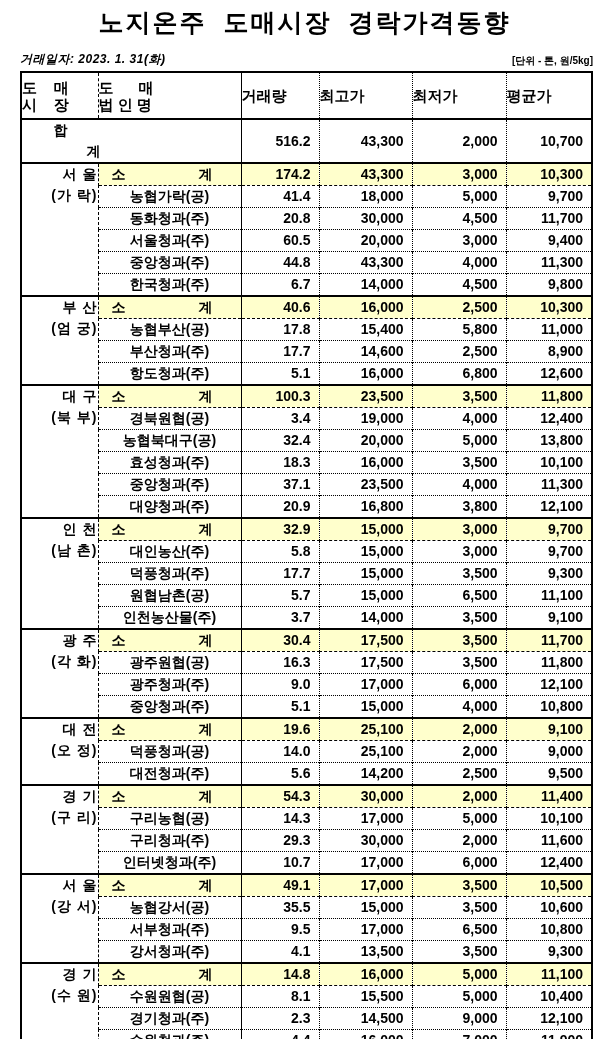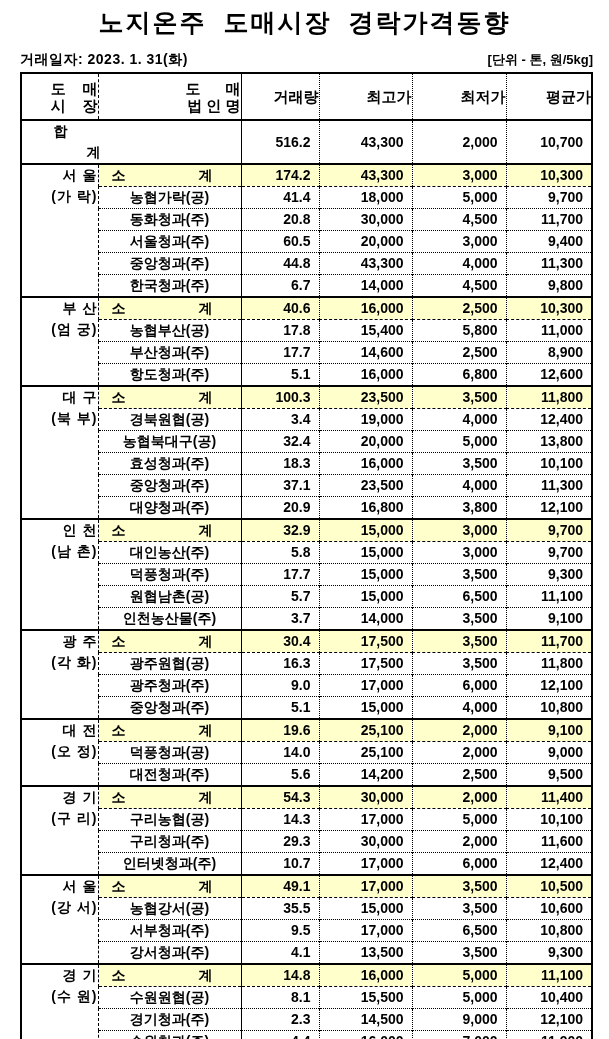--- a/index.html
+++ b/index.html
@@ -12,35 +12,35 @@
   .page { position:relative; width:609px; height:1039px; }
 
   .title {
     margin:6px 0 12px 0; text-align:center;
     font-size:25px; font-weight:bold; letter-spacing:2px; word-spacing:8px;
   }
   .meta-row {
     display:flex; justify-content:space-between; align-items:flex-end;
     margin:0 16px 3px 20px; font-weight:bold;
   }
-  .date-label { font-size:14px; letter-spacing:0.5px; }
-  .unit-label { font-size:13px; }
+  .date-label { font-size:12px; letter-spacing:0.5px;font-style:italic; }
+  .unit-label { font-size:10px; }
 
   table.price {
     border-collapse:collapse; table-layout:fixed;
     margin-left:20px; width:573px;
     border:2px solid #000;
   }
   th, td {
     padding:0; font-weight:bold; font-size:14px;
     height:21px; line-height:21px; overflow:hidden;
   }
   thead th {
     height:47px; line-height:17px; font-size:15px;
-    border-bottom:2px solid #000; text-align:right; white-space:pre;
+    border-bottom:2px solid #000; text-align:left; white-space:pre;
     vertical-align:middle;
   }
   .b-dash { border-right:1px dashed #000; }
   .b-solid { border-right:1px solid #000; }
   .b-dot { border-right:1px dotted #000; }
 
   tbody.group { border-top:2px solid #000; }
   tbody.group tr + tr { border-top:1px dotted #000; }
   tr.subtotal-row { border-bottom:1px dashed #000; }
   tr.subtotal-row td { background:#FFFFCC; }

